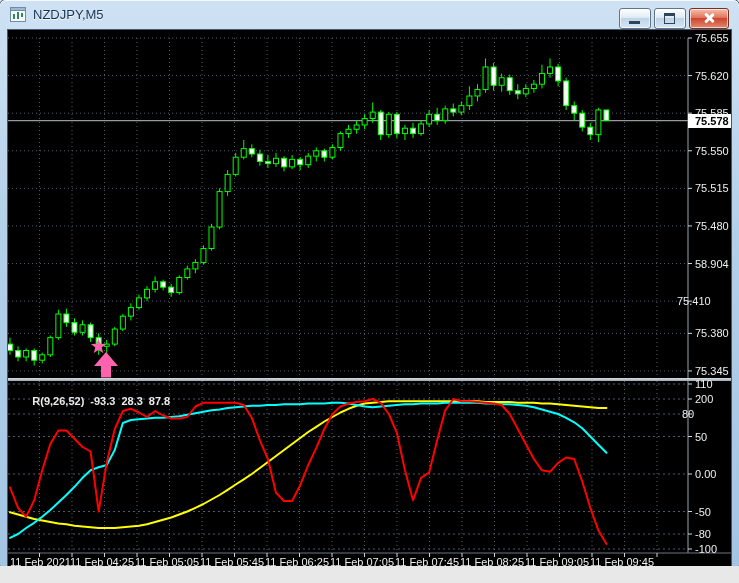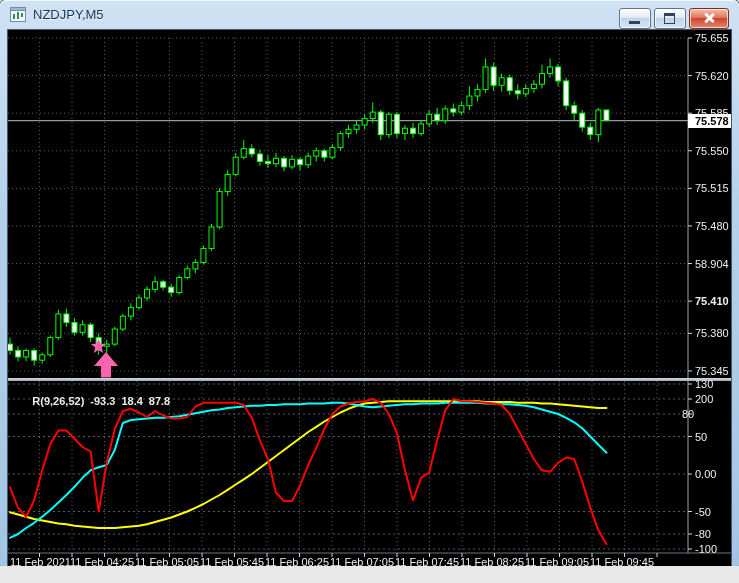--- a/index.html
+++ b/index.html
@@ -324,39 +324,39 @@
         <line x1="486.5" y1="523" x2="486.5" y2="527" stroke="#cfd6dd"></line>
         <line x1="519" y1="523" x2="519" y2="527" stroke="#cfd6dd"></line>
         <line x1="551.5" y1="523" x2="551.5" y2="527" stroke="#cfd6dd"></line>
         <line x1="584" y1="523" x2="584" y2="527" stroke="#cfd6dd"></line>
         <line x1="616.5" y1="523" x2="616.5" y2="527" stroke="#cfd6dd"></line>
         <line x1="649" y1="523" x2="649" y2="527" stroke="#cfd6dd"></line>
       </svg>
 
 
     <div id="ind-header" class="hlabel">
-      <span>R(9,26,52)</span><span>-93.3</span><span>18.4</span><span>87.8</span>
+      <span>R(9,26,52)</span><span>-93.3</span><span>28.3</span><span>87.8</span>
     </div>
 
     <div id="price-axis" class="axis-zone"></div>
     <div id="ind-axis" class="axis-zone"></div>
     <div id="time-axis" class="axis-zone"></div>
     <div id="price-tag"><span>75.578</span></div>
     <div id="pane-separator"></div>
   <div class="axis-label" style="left: 687px; top: 2px;">75.655</div>
       <div class="axis-label" style="left: 687px; top: 39.59px;">75.620</div>
       <div class="axis-label" style="left: 687px; top: 77.18px;">75.585</div>
       <div class="axis-label" style="left: 687px; top: 114.77px;">75.550</div>
       <div class="axis-label" style="left: 687px; top: 152.36px;">75.515</div>
       <div class="axis-label" style="left: 687px; top: 189.95px;">75.480</div>
       <div class="axis-label" style="left: 687px; top: 227.54px;">58.904</div>
-      <div class="axis-label" style="left: 687px; top: 265.13px; font-weight: bold;">75.410</div>
+      <div class="axis-label" style="left: 669px; top: 265.13px;">75.410</div>
       <div class="axis-label" style="left: 687px; top: 297.35px;">75.380</div>
       <div class="axis-label" style="left: 687px; top: 334.94px;">75.345</div>
-      <div class="axis-label" style="left: 687px; top: 348px;">130</div>
+      <div class="axis-label" style="left: 687px; top: 348px;">110</div>
       <div class="axis-label" style="left: 687px; top: 363px;">200</div>
       <div class="axis-label" style="left: 653px; top: 378px; padding-left: 21px;">80</div>
       <div class="axis-label" style="left: 687px; top: 400.5px;">50</div>
       <div class="axis-label" style="left: 687px; top: 438px;">0.00</div>
       <div class="axis-label" style="left: 687px; top: 475.5px;">-50</div>
       <div class="axis-label" style="left: 687px; top: 498px;">-80</div>
       <div class="axis-label" style="left: 687px; top: 513px;">-100</div>
       <div class="axis-label" style="left: 2px; top: 526px;">11 Feb 2021</div>
       <div class="axis-label" style="left: 54px; top: 526px; margin-left: 8px;">11 Feb 04:25</div>
       <div class="axis-label" style="left: 127px; top: 526px;">11 Feb 05:05</div>

